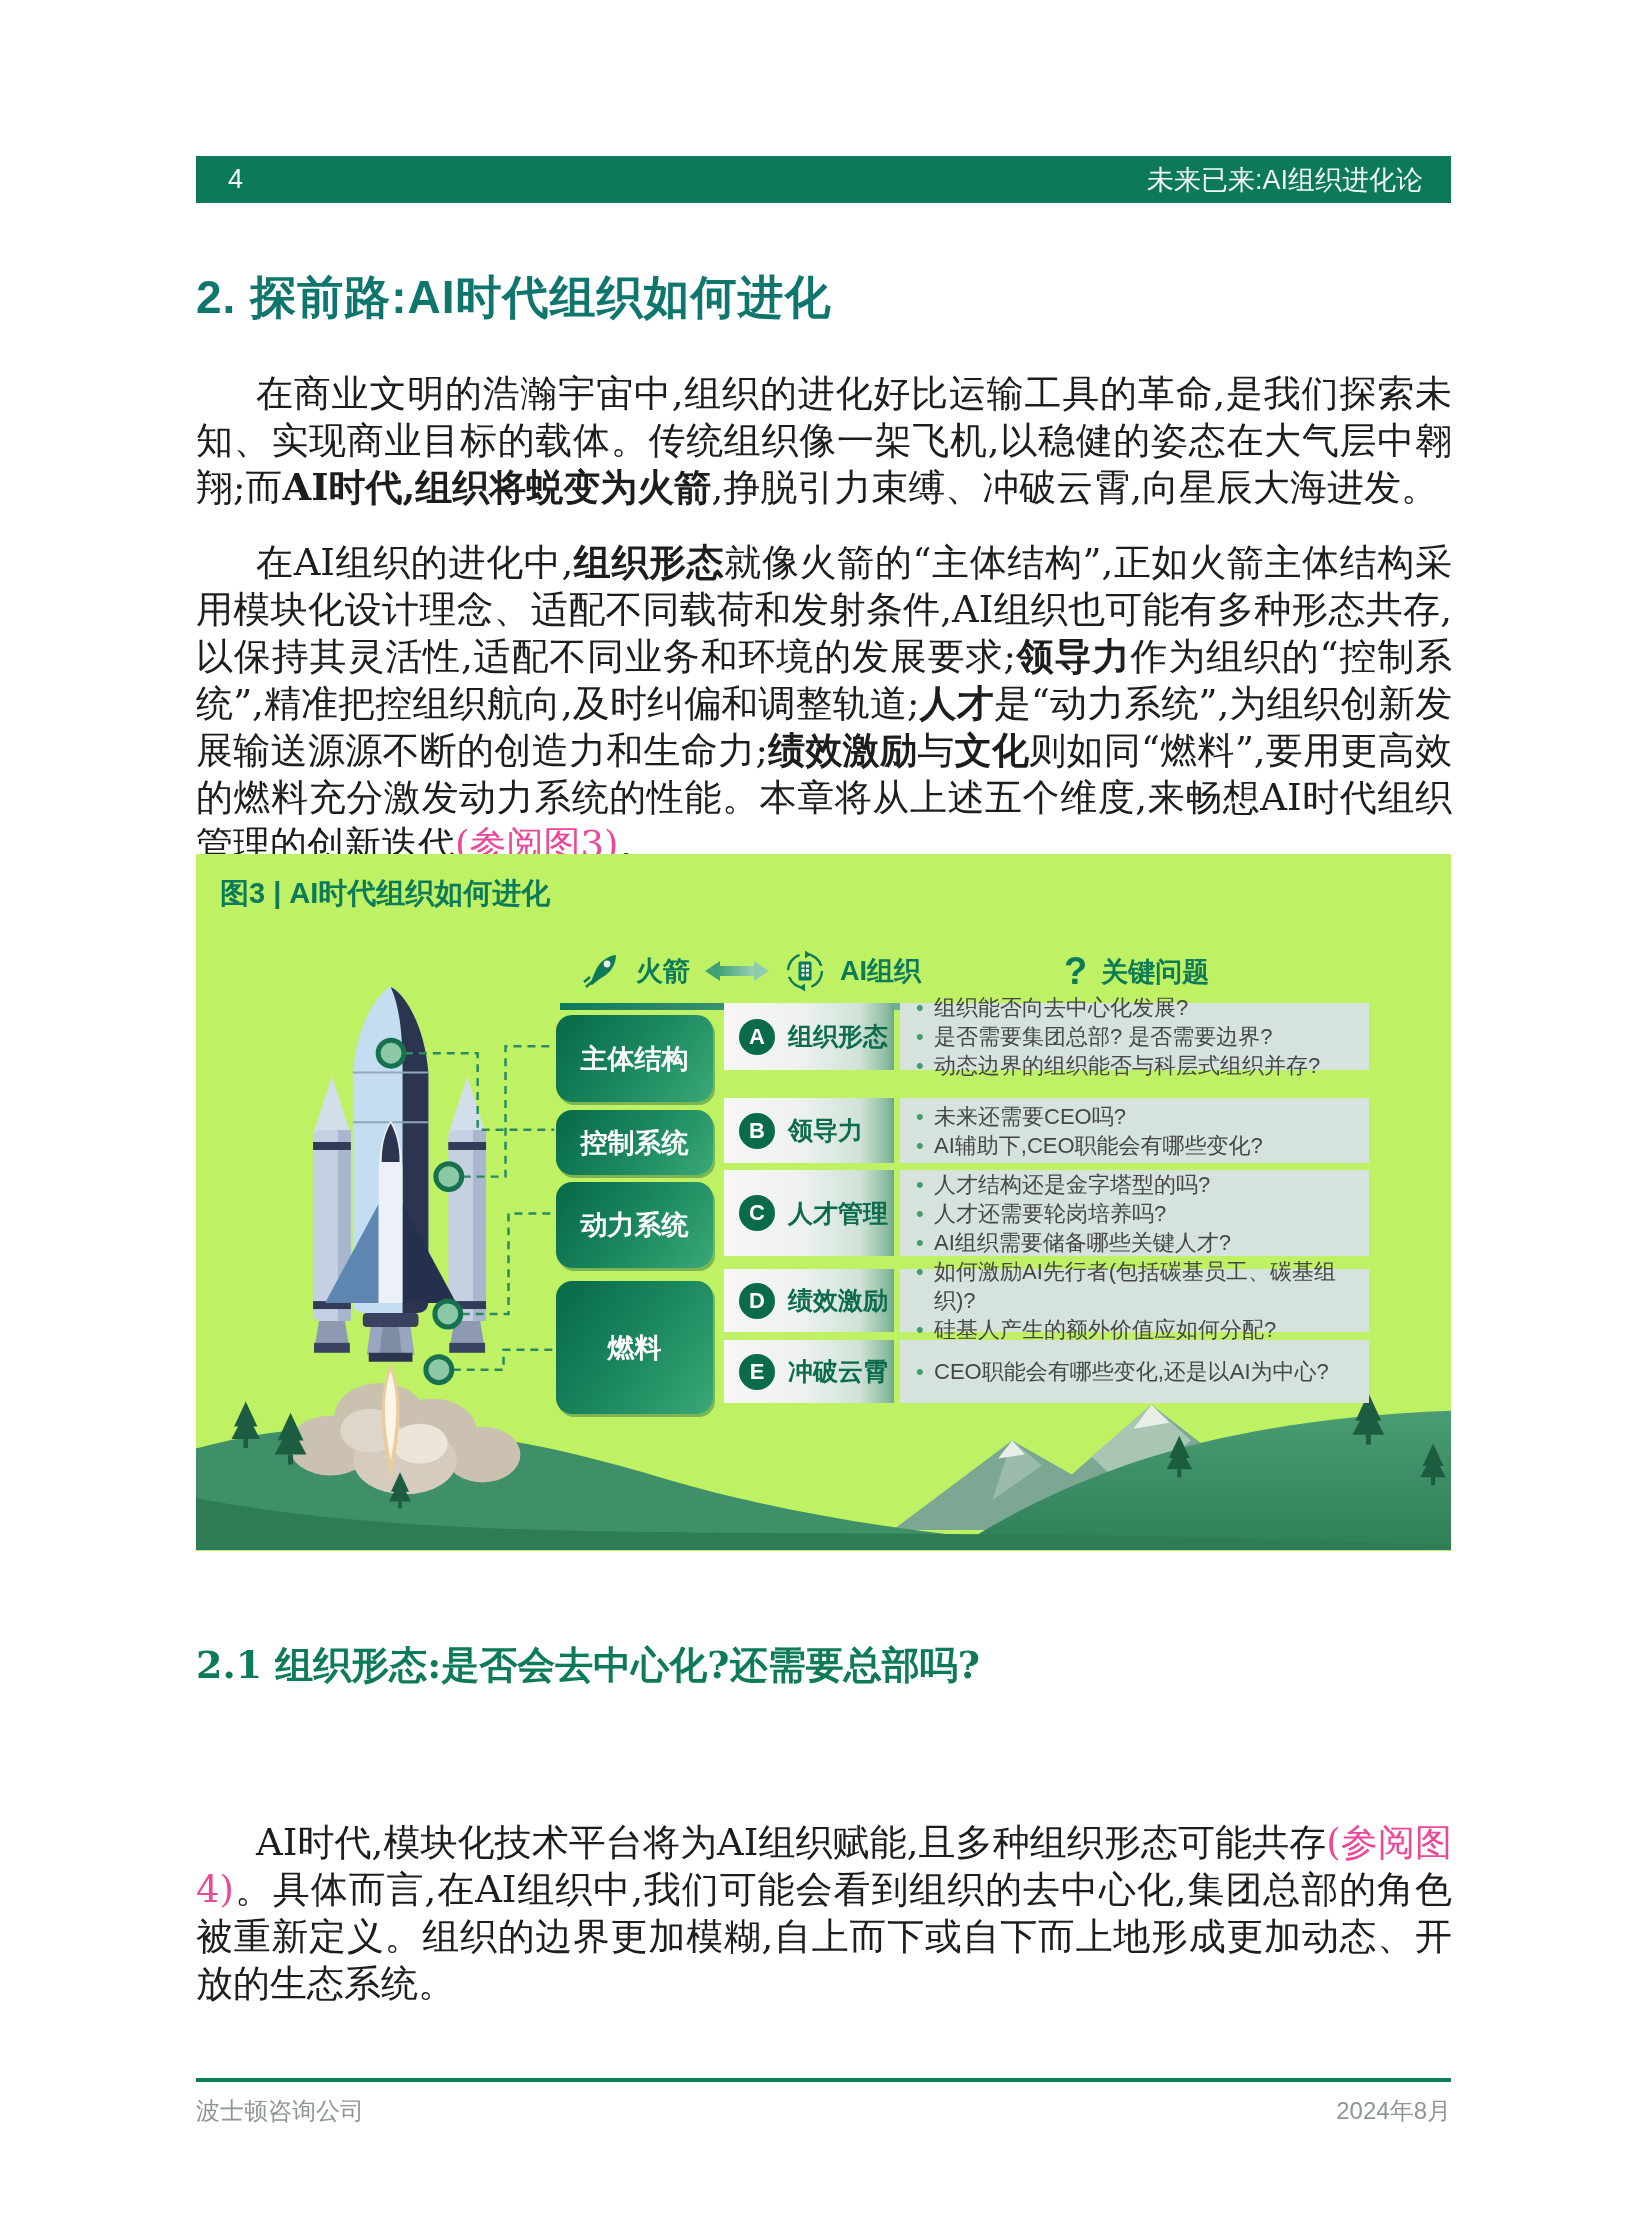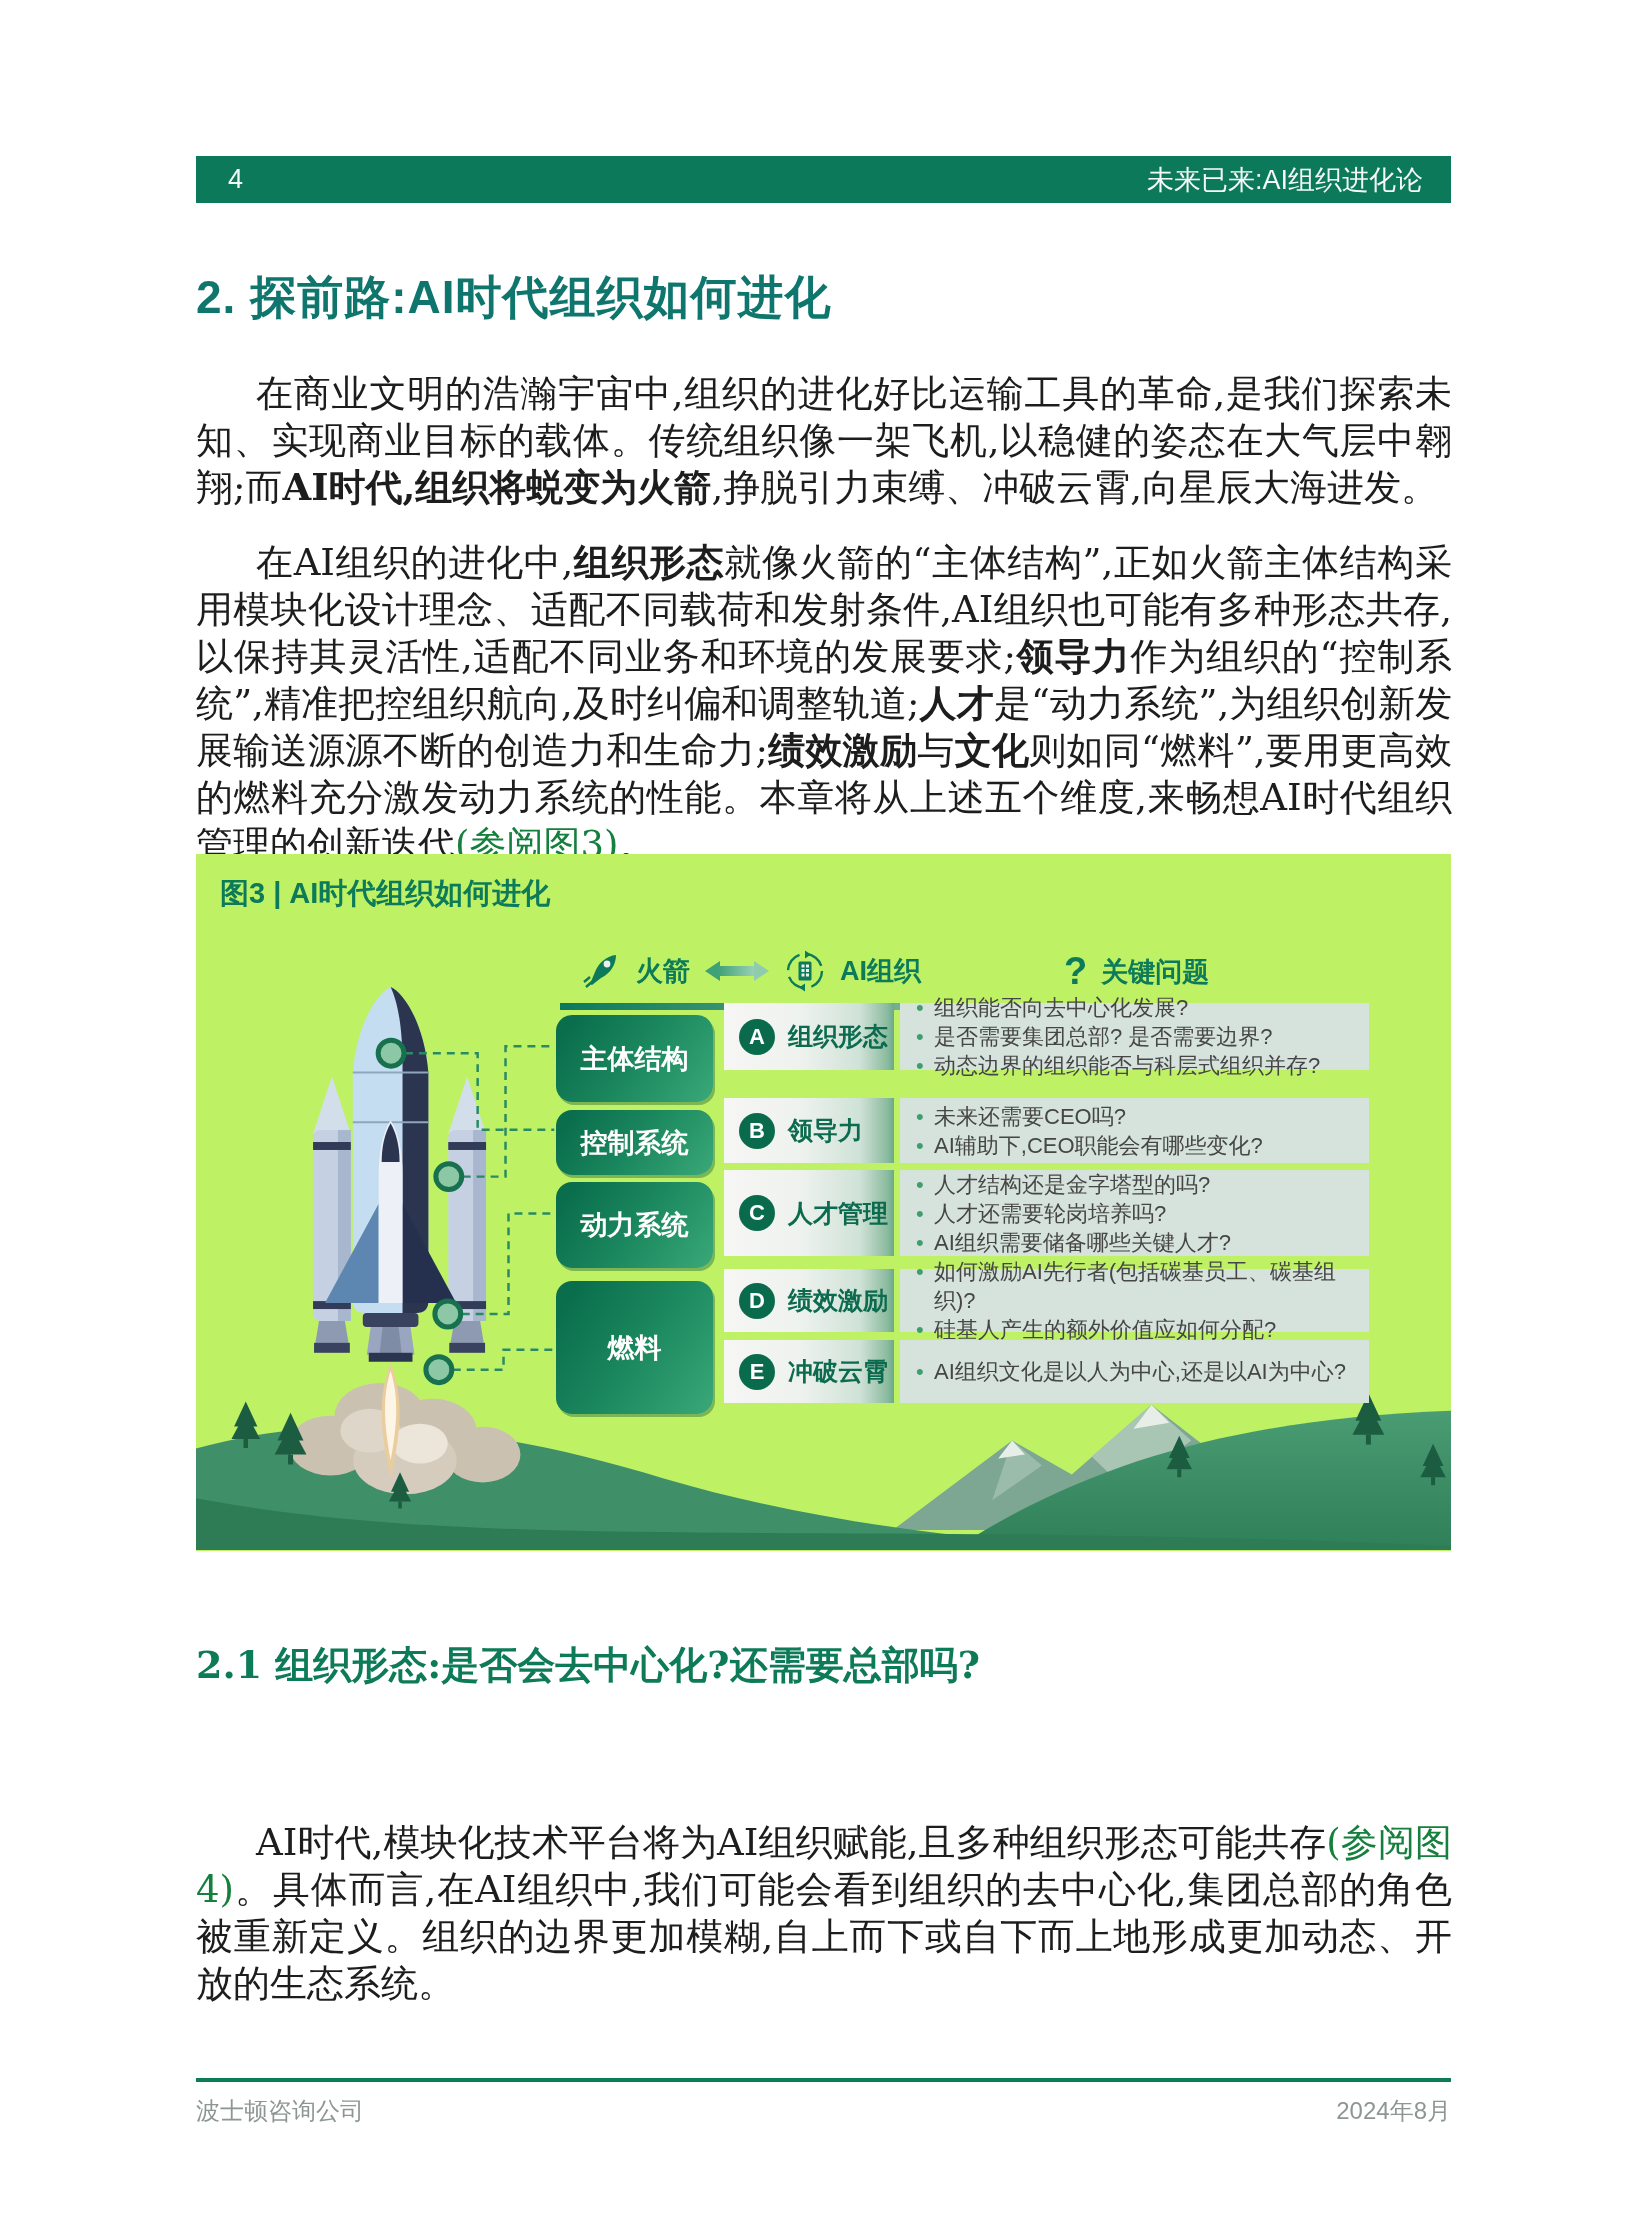--- a/index.html
+++ b/index.html
@@ -12,21 +12,21 @@
   
   .h-main{position:absolute;left:196px;top:267px;margin:0;font-family:Liberation Sans, sans-serif;
           font-size:46px;font-weight:700;color:#0f766e;letter-spacing:1px;}
   .h-sub{position:absolute;left:196px;top:1640px;margin:0;font-family:"DejaVu Serif",serif;
          font-size:38px;font-weight:700;color:#0e7b58;}
   
   .body-p{position:absolute;left:196px;width:1256px;margin:0;font-family:"DejaVu Serif",serif;
           font-size:37px;line-height:47px;color:#1d1d1d;text-align:justify;text-indent:60px;}
   #p1{top:370px;} #p2{top:539px;} #p3{top:1819px;}
   .body-p .b{font-weight:700;}
-  .body-p .g{color:#15803d;}
+  .body-p .g{color:#ec4899;}
   
   .figure{position:absolute;left:196px;top:854px;width:1255px;height:697px;background:#bef264;overflow:hidden;}
   .fig-title{position:absolute;left:24px;top:20px;font-size:29px;font-weight:700;color:#0d7a5a;}
   .legend{position:absolute;top:96px;display:flex;align-items:center;gap:14px;
           color:#0d7a5a;font-weight:700;font-size:27px;}
   .legend-left{left:386px;} .legend-right{left:868px;}
   .qmark{font-size:38px;font-weight:700;color:#0d7a5a;}
   .rule{position:absolute;left:364px;top:149px;width:809px;height:7px;
         background:linear-gradient(90deg,#0b7a5a 0%,#4f9d7b 30%,#a9ccba 60%,#dbe7e0 100%);}
   .stage{position:absolute;left:360px;width:157px;border-radius:16px;display:flex;align-items:center;
@@ -194,21 +194,21 @@
         </ul>
       </div>
     <div class="panel r4">
         <ul class="qs">
           <li>如何激励AI先行者(包括碳基员工、碳基组织)?</li>
           <li>硅基人产生的额外价值应如何分配?</li>
         </ul>
       </div>
     <div class="panel r5">
         <ul class="qs">
-          <li>AI组织文化是以人为中心,还是以AI为中心?</li>
+          <li>CEO职能会有哪些变化,还是以AI为中心?</li>
         </ul>
       </div>
 
     <svg class="abs-svg" style="left:85px;top:119px;" width="259" height="517" viewBox="0 0 260 520">
 
       <g>
         <polygon points="32,162 51,104 70,162" fill="#d2deea"></polygon>
         <rect x="32" y="158" width="38" height="192" rx="7" fill="#c5d1e2"></rect>
         <rect x="57" y="158" width="13" height="192" fill="#a8b7cd"></rect>
         <rect x="32" y="170" width="38" height="8" fill="#323c58"></rect>

